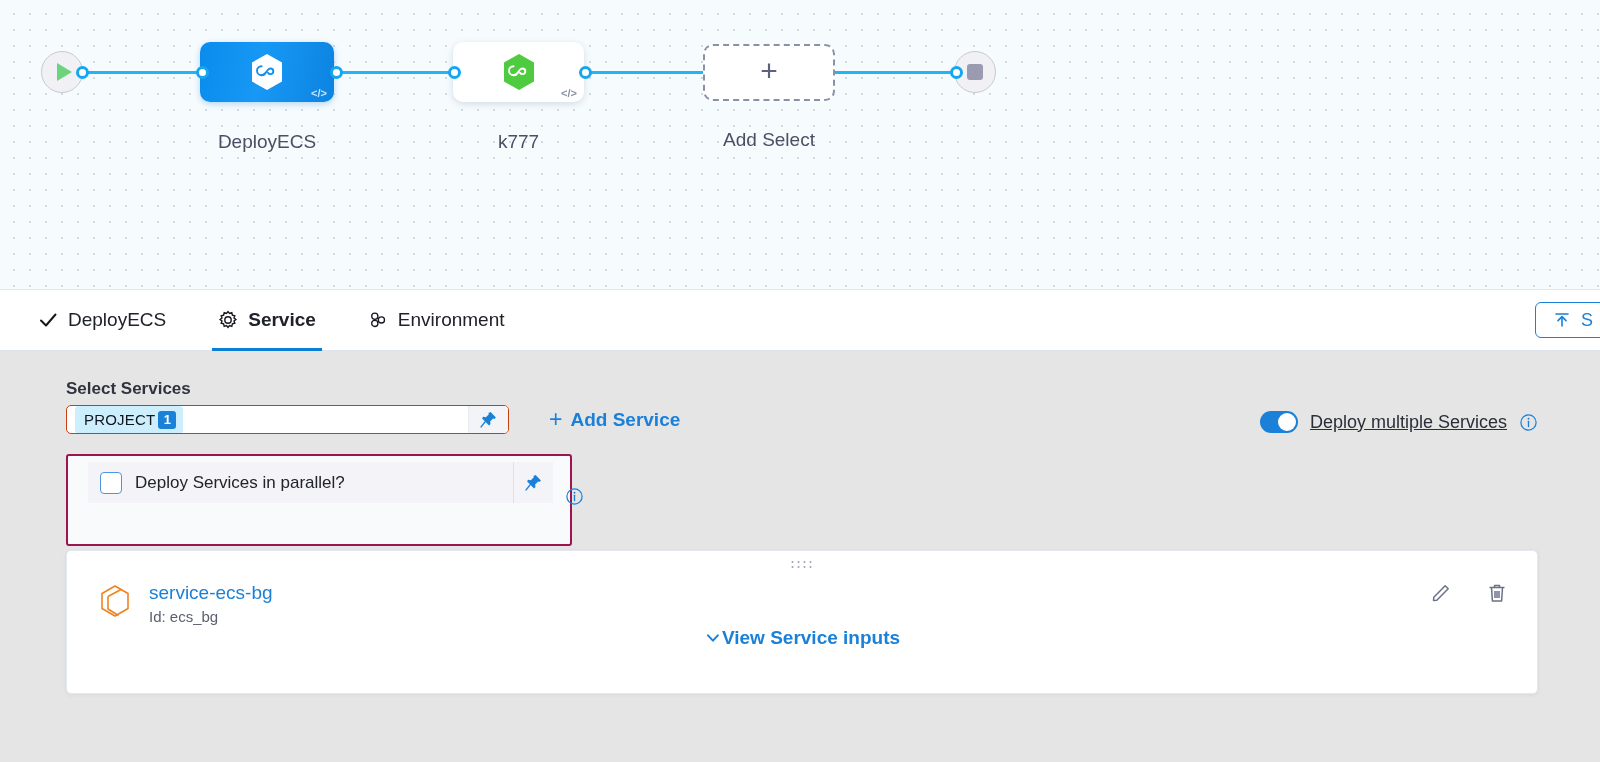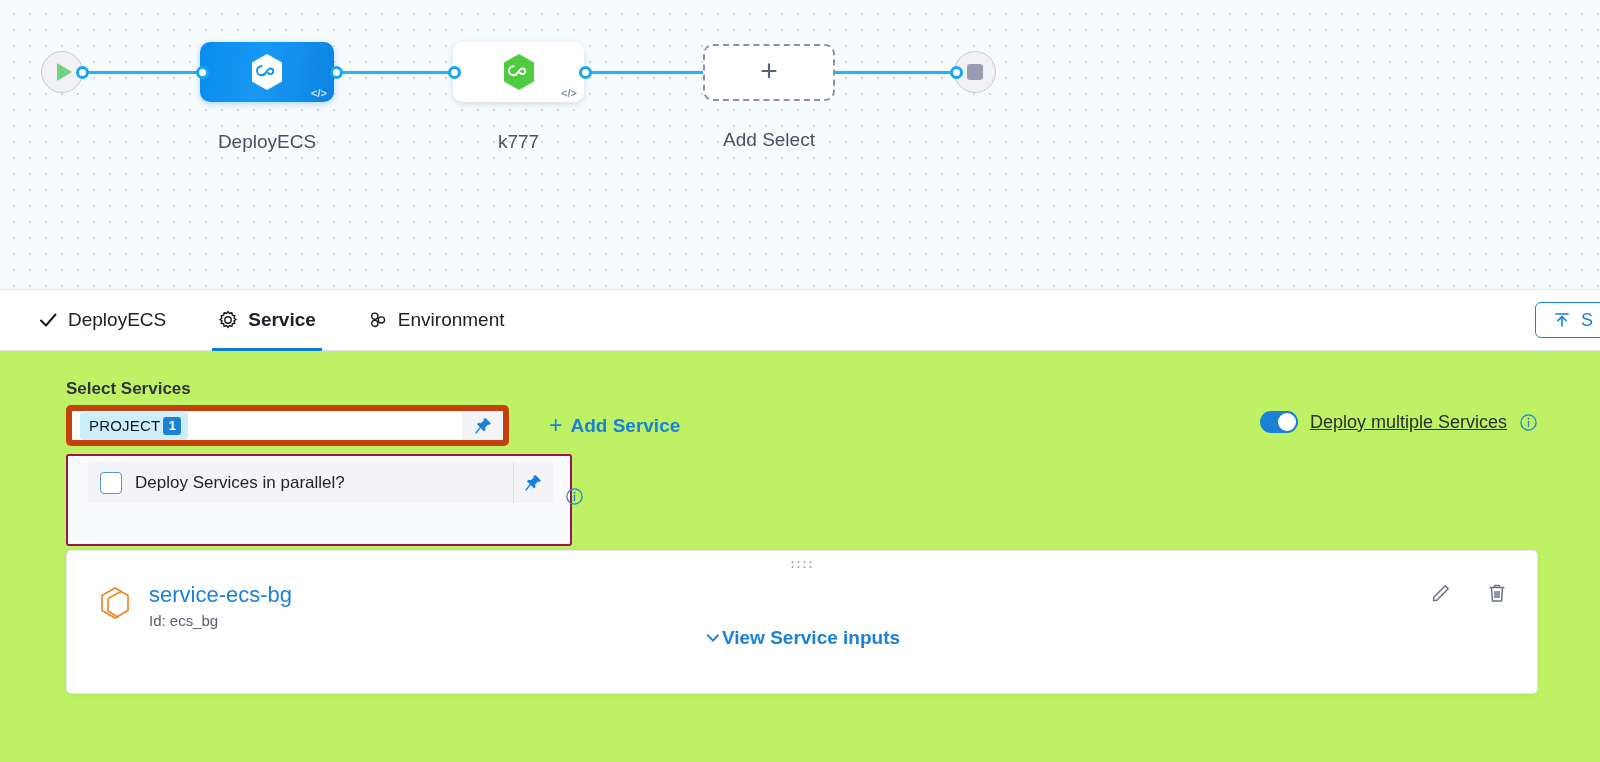--- a/index.html
+++ b/index.html
@@ -109,31 +109,31 @@
     display: flex; align-items: center; gap: 9px;
     height: 36px; padding: 0 16px;
     border: 1px solid #1b7fd8; border-radius: 6px;
     background: #ffffff; color: #1b7fd8; font-size: 18px;
     white-space: nowrap;
   }
 
   
   .panel {
     position: relative; width: 1600px; height: 411px;
-    background: #bef264; padding: 30px 0 0 0;
+    background: #e5e5e5; padding: 30px 0 0 0;
   }
   .section-title {
     position: absolute; left: 66px; top: 28px;
     font-size: 17px; color: #30333d; font-weight: bold;
   }
 
   .select-row { position: absolute; left: 66px; top: 54px; display: flex; align-items: center; }
   .multiselect {
-    width: 443px; height: 41px;
-    border: 6px solid #c2410c; border-radius: 5px;
+    width: 443px; height: 29px;
+    border: 1px solid #c2410c; border-radius: 5px;
     background: #ffffff;
     display: flex; align-items: flex-start;
     overflow: hidden;
   }
   .ms-body { flex: 1; display: flex; align-items: center; padding-left: 8px; height: 100%; }
   .chip {
     display: inline-flex; align-items: center; gap: 0;
     background: #cdeefc; border-radius: 4px;
     height: 28px; padding: 0 0 0 9px;
     font-size: 15px; color: #12161f; letter-spacing: .2px;
@@ -206,21 +206,21 @@
   }
   .drag-dots {
     position: absolute; left: 50%; transform: translateX(-50%); top: 10px;
     display: grid; grid-template-columns: repeat(4, 3px); gap: 3px;
   }
   .drag-dots i { width: 2px; height: 2px; background: #9aa1b1; border-radius: 50%; display: block; }
   .svc-left {
     position: absolute; left: 30px; top: 30px;
     display: flex; align-items: center; gap: 16px;
   }
-  .svc-name { font-size: 22px; color: #1b81d8; line-height: 1.25; }
+  .svc-name { font-size: 19px; color: #1b81d8; line-height: 1.25; }
   .svc-id { font-size: 15px; color: #595f6e; margin-top: 3px; }
   .svc-actions {
     position: absolute; right: 28px; top: 30px;
     display: flex; align-items: center; gap: 32px;
   }
   .view-inputs {
     position: absolute; left: 50%; transform: translateX(-50%); top: 76px;
     display: flex; align-items: center; 
     color: #1b81d8; font-size: 19px; font-weight: bold; white-space: nowrap;
   }

